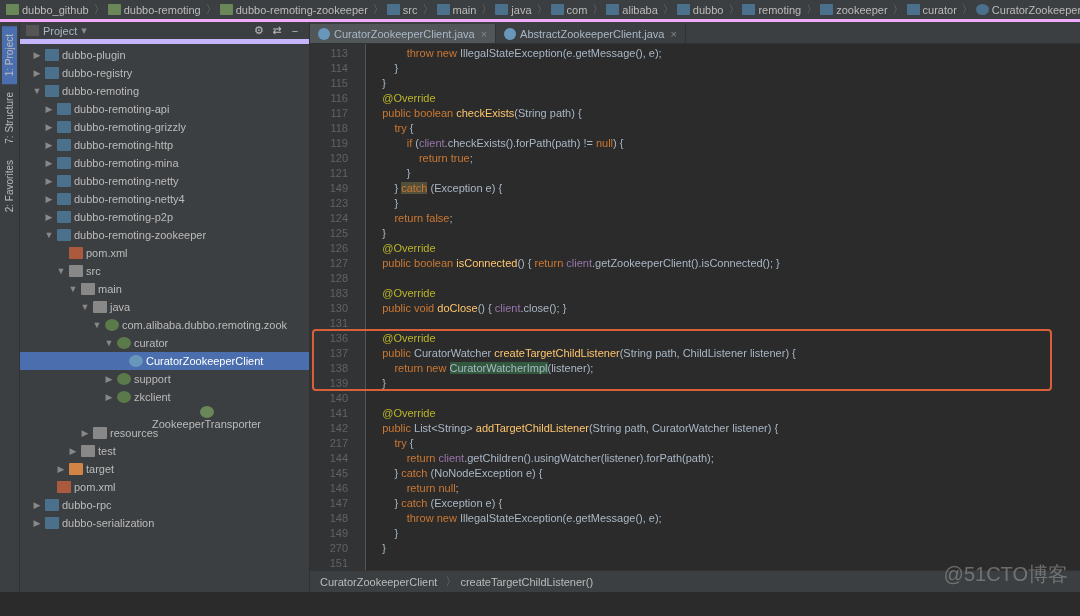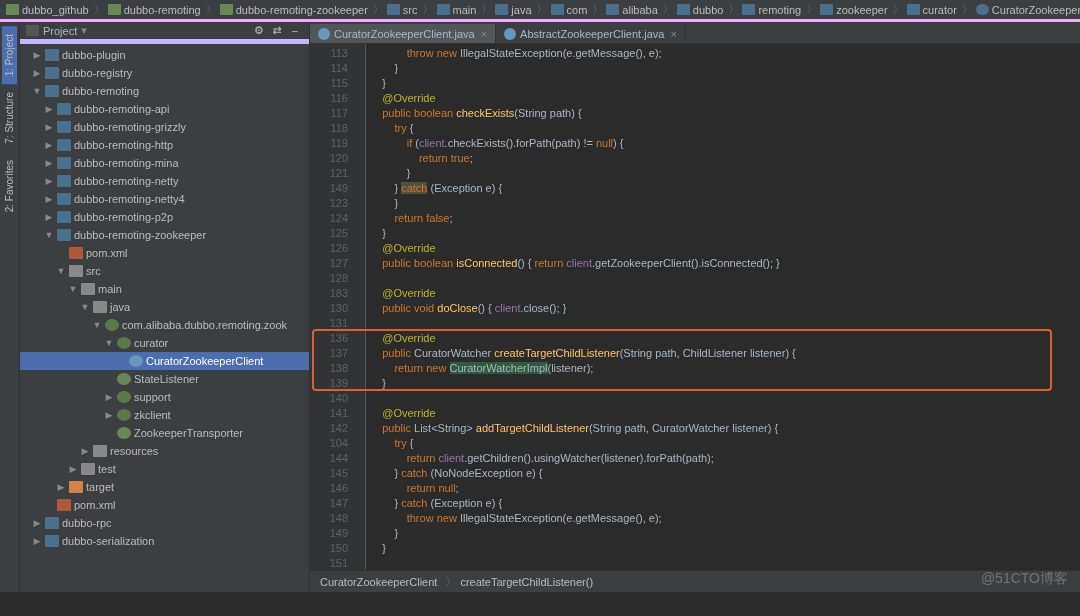--- a/index.html
+++ b/index.html
@@ -47,21 +47,21 @@
 .code{flex:1;padding:2px 4px;line-height:15px;white-space:pre;overflow:hidden;}
 .code .line{height:15px;}
 .k{color:#cc7832;}
 .a{color:#bbb529;}
 .m{color:#ffc66d;}
 .id{color:#9876aa;}
 .hl-box{position:absolute;border:2px solid #d9603b;border-radius:4px;pointer-events:none;}
 .hl-name{background:#32593d;}
 .status{height:22px;background:#3c3f41;border-top:1px solid #323232;display:flex;align-items:center;padding:0 10px;color:#bbb;font-size:10px;}
 .status .crumb{margin-right:4px;}
-.watermark{position:absolute;right:12px;bottom:28px;color:#888;font-size:14px;opacity:0.7;}
+.watermark{position:absolute;right:12px;bottom:28px;color:#888;font-size:20px;opacity:0.7;}
 .bg-warn{background:#52503a;}
 </style>
 </head>
 <body>
 
 <div class="nav-bar" id="nav-bar">
     <span class="nav-item">
       <span class="ico folder-ico"></span>
       <span>dubbo_github</span>
     </span>
@@ -230,35 +230,30 @@
           <span class="arrow">▼</span>
           <span class="ico i-pkg"></span>
           <span class="lbl">curator</span>
         </div>
         <div class="tree-row selected" style="padding-left: 96px;">
           <span class="arrow"></span>
           <span class="ico i-class"></span>
           <span class="lbl">CuratorZookeeperClient</span>
         </div>
         <div class="tree-row" style="padding-left: 84px;">
-          <span class="arrow"></span>
-          <span class="ico i-iface"></span>
-          <span class="lbl">StateListener</span>
-        </div>
-        <div class="tree-row" style="padding-left: 84px;">
           <span class="arrow">▶</span>
           <span class="ico i-pkg"></span>
           <span class="lbl">support</span>
         </div>
         <div class="tree-row" style="padding-left: 84px;">
           <span class="arrow">▶</span>
           <span class="ico i-pkg"></span>
           <span class="lbl">zkclient</span>
         </div>
-        <div class="tree-row" style="padding-left: 84px;">
+        <div class="tree-row" style="padding-left: 84px; flex-direction: column;">
           <span class="arrow"></span>
           <span class="ico i-iface"></span>
           <span class="lbl">ZookeeperTransporter</span>
         </div>
         <div class="tree-row" style="padding-left: 60px;">
           <span class="arrow">▶</span>
           <span class="ico i-folder"></span>
           <span class="lbl">resources</span>
         </div>
         <div class="tree-row" style="padding-left: 48px;">
@@ -323,28 +318,28 @@
           <div class="ln">183</div>
           <div class="ln">130</div>
           <div class="ln">131</div>
           <div class="ln">136</div>
           <div class="ln">137</div>
           <div class="ln">138</div>
           <div class="ln">139</div>
           <div class="ln">140</div>
           <div class="ln">141</div>
           <div class="ln">142</div>
-          <div class="ln">104</div>
+          <div class="ln">217</div>
           <div class="ln">144</div>
           <div class="ln">145</div>
           <div class="ln">146</div>
           <div class="ln">147</div>
           <div class="ln">148</div>
           <div class="ln">149</div>
-          <div class="ln">150</div>
+          <div class="ln">270</div>
           <div class="ln">151</div>
         </div>
       <div class="fold"></div>
       <div class="code" id="code"><div class="line">            <span class="k">throw</span> <span class="k">new</span> IllegalStateException(e.getMessage(), e);</div><div class="line">        }</div><div class="line">    }</div><div class="line">    <span class="a">@Override</span></div><div class="line">    <span class="k">public boolean</span> <span class="m">checkExists</span>(String path) {</div><div class="line">        <span class="k">try</span> {</div><div class="line">            <span class="k">if</span> (<span class="id">client</span>.checkExists().forPath(path) != <span class="k">null</span>) {</div><div class="line">                <span class="k">return true</span>;</div><div class="line">            }</div><div class="line">        } <span class="k bg-warn">catch</span> (Exception e) {</div><div class="line">        }</div><div class="line">        <span class="k">return false</span>;</div><div class="line">    }</div><div class="line">    <span class="a">@Override</span></div><div class="line">    <span class="k">public boolean</span> <span class="m">isConnected</span>() { <span class="k">return</span> <span class="id">client</span>.getZookeeperClient().isConnected(); }</div><div class="line"></div><div class="line">    <span class="a">@Override</span></div><div class="line">    <span class="k">public void</span> <span class="m">doClose</span>() { <span class="id">client</span>.close(); }</div><div class="line"></div><div class="line">    <span class="a">@Override</span></div><div class="line">    <span class="k">public</span> CuratorWatcher <span class="m">createTargetChildListener</span>(String path, ChildListener listener) {</div><div class="line">        <span class="k">return new</span> <span class="hl-name">CuratorWatcherImpl</span>(listener);</div><div class="line">    }</div><div class="line"></div><div class="line">    <span class="a">@Override</span></div><div class="line">    <span class="k">public</span> List&lt;String&gt; <span class="m">addTargetChildListener</span>(String path, CuratorWatcher listener) {</div><div class="line">        <span class="k">try</span> {</div><div class="line">            <span class="k">return</span> <span class="id">client</span>.getChildren().usingWatcher(listener).forPath(path);</div><div class="line">        } <span class="k">catch</span> (NoNodeException e) {</div><div class="line">            <span class="k">return null</span>;</div><div class="line">        } <span class="k">catch</span> (Exception e) {</div><div class="line">            <span class="k">throw new</span> IllegalStateException(e.getMessage(), e);</div><div class="line">        }</div><div class="line">    }</div><div class="line"></div></div>
       <div class="hl-box" id="hlbox" style="top: 285px; left: 2px; width: 740px; height: 62px; position: absolute;"></div>
     </div>
     <div class="status" id="status">
         <span class="crumb">CuratorZookeeperClient</span>
         <span style="margin: 0px 4px; color: rgb(119, 119, 119);">〉</span>
         <span class="crumb">createTargetChildListener()</span>

